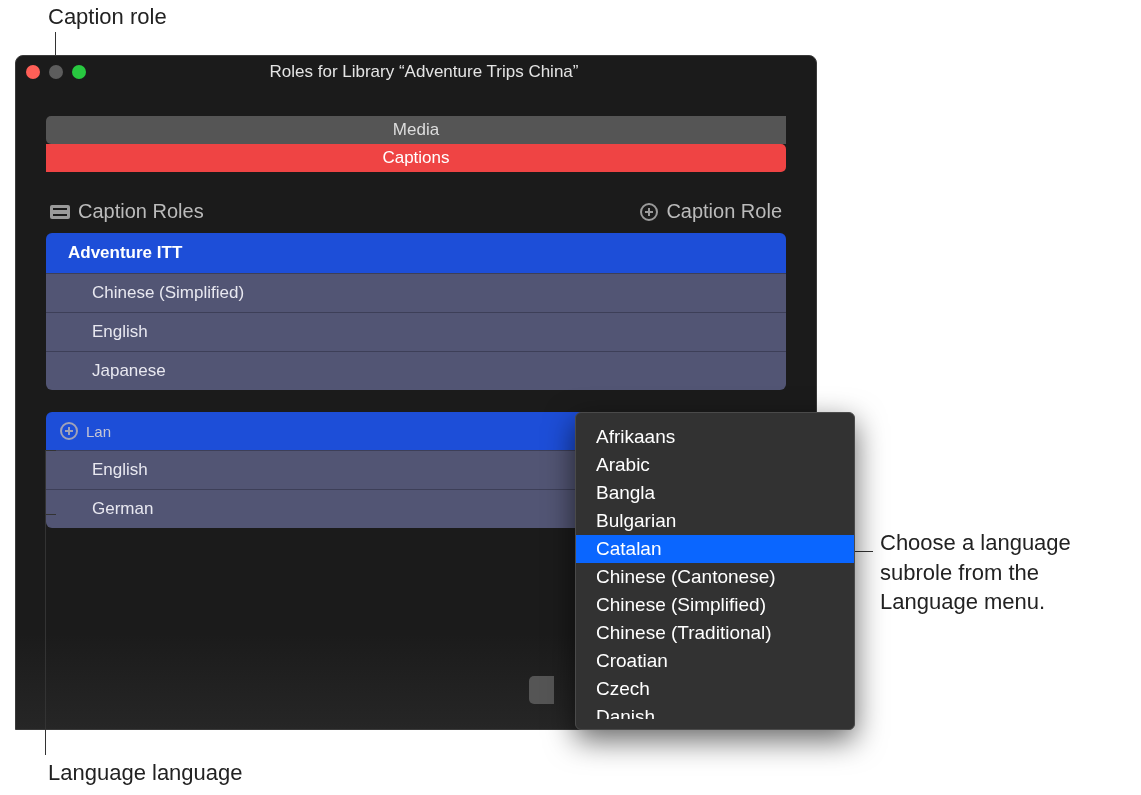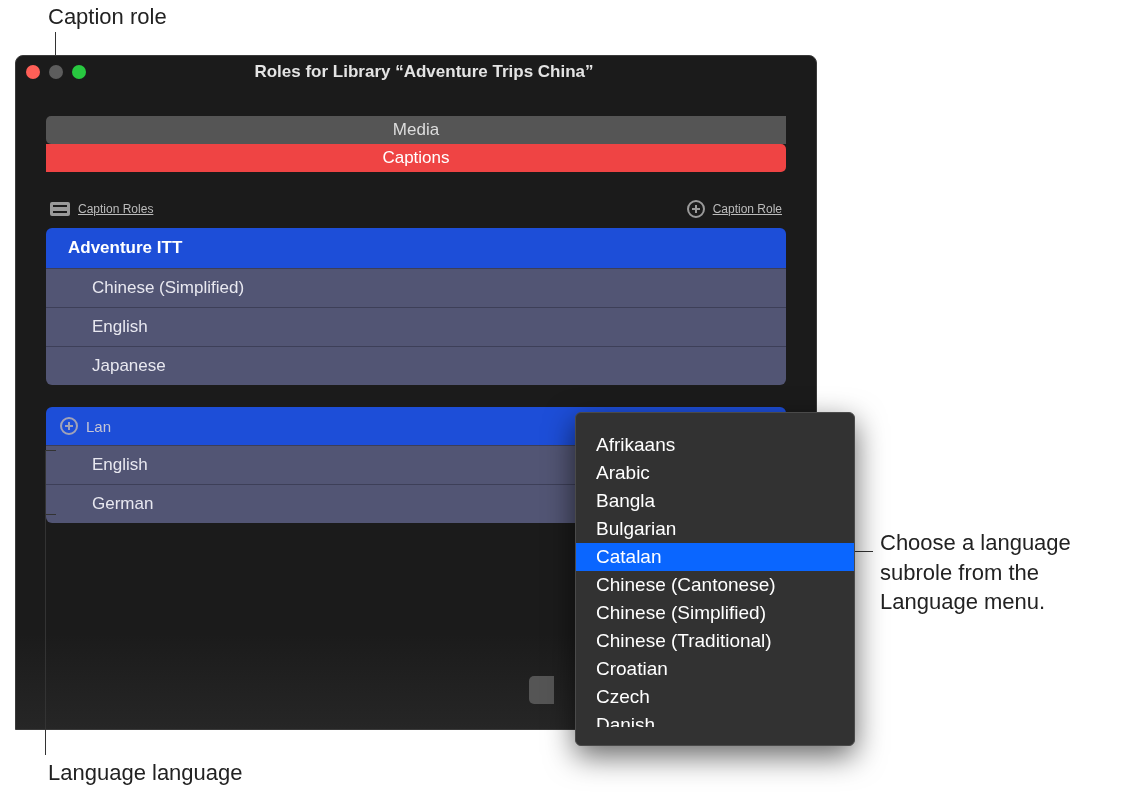--- a/index.html
+++ b/index.html
@@ -55,21 +55,21 @@
   }
   .dot.red { background: #ff5f57; }
   .dot.yellow { background: #5d5d5d; }
   .dot.green { background: #28c840; }
   .title-text {
     position: absolute;
     left: 16px; right: 0;
     text-align: center;
     color: #e4e4e4;
     font-size: 17px;
-    font-weight: 700;
+    font-weight: 400;
     pointer-events: none;
   }
 
   .content-area {
     padding: 18px 30px 0 30px;
   }
 
   
   .segmented {
     display: flex;
@@ -88,24 +88,23 @@
   .seg-btn.left { border-radius: 5px 0 0 5px; }
   .seg-btn.right { border-radius: 0 5px 5px 0; }
   .seg-btn.active { background: #ef4444; color: #fff; }
 
   
   .header-row {
     display: flex;
     justify-content: space-between;
     align-items: center;
     color: #bbb;
-    font-size: 12px;
+    font-size: 20px;
     font-weight: 500;
     padding: 0 4px 10px 4px;
-    text-decoration: underline;
   }
   .header-left, .header-right {
     display: flex;
     align-items: center;
     gap: 8px;
   }
   .caption-icon {
     width: 20px; height: 14px;
     background: #9a9a9a;
     border-radius: 2px;
@@ -199,21 +198,21 @@
   
   .dropdown {
     position: absolute;
     left: 575px;
     top: 412px;
     width: 280px;
     background: #323232;
     border: 1px solid #4a4a4a;
     border-radius: 6px;
     box-shadow: 0 10px 30px rgba(0,0,0,0.6);
-    padding: 18px 0;
+    padding: 10px 0;
     z-index: 100;
     overflow: hidden;
   }
   .dropdown-item {
     color: #fff;
     font-size: 19px;
     padding: 3px 20px;
     cursor: pointer;
   }
   .dropdown-item.highlight {

